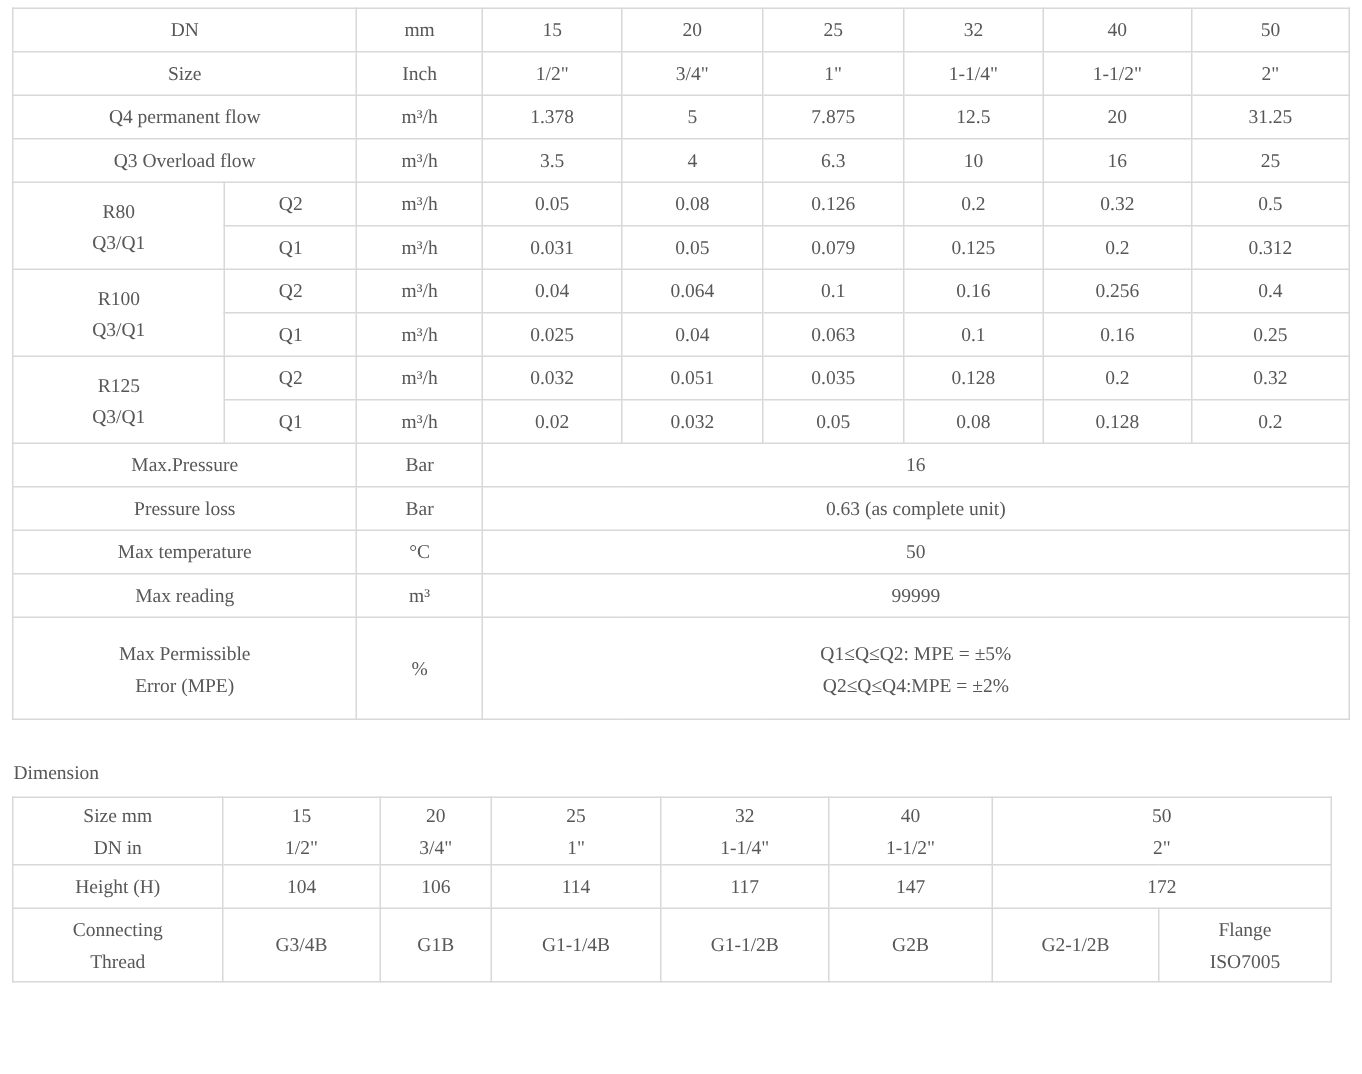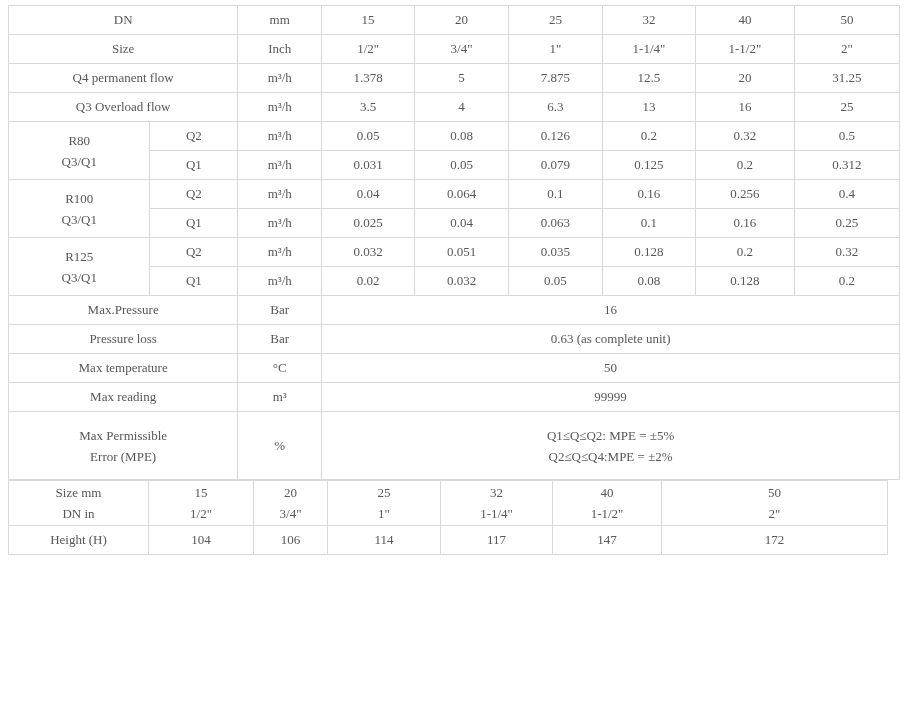--- a/index.html
+++ b/index.html
@@ -89,21 +89,21 @@
         <td>12.5</td>
         <td>20</td>
         <td>31.25</td>
       </tr>
       <tr>
         <td colspan="2">Q3 Overload flow</td>
         <td>m³/h</td>
         <td>3.5</td>
         <td>4</td>
         <td>6.3</td>
-        <td>13</td>
+        <td>10</td>
         <td>16</td>
         <td>25</td>
       </tr>
 
       <tr>
         <td rowspan="2" class="two-line">
           <div>R80</div>
           <div>Q3/Q1</div>
         </td>
         <td>Q2</td>
@@ -203,20 +203,21 @@
         </td>
         <td>%</td>
         <td colspan="6" class="two-line">
           <div>Q1≤Q≤Q2: MPE = ±5%</div>
           <div>Q2≤Q≤Q4:MPE = ±2%</div>
         </td>
       </tr>
     </tbody>
   </table>
 
+  <div class="dim-title">Dimension</div>
 
   <table class="dim">
     <colgroup>
       <col style="width:140px">
         <col style="width:105px">
         <col style="width:74px">
       <col style="width:113px">
         <col style="width:112px">
         <col style="width:109px">
       <col style="width:111px">
@@ -255,16 +256,32 @@
       </tr>
       <tr>
         <td>Height (H)</td>
         <td>104</td>
         <td>106</td>
         <td>114</td>
         <td>117</td>
         <td>147</td>
         <td colspan="2">172</td>
       </tr>
+      <tr class="thread-row">
+        <td class="two-line">
+          <div>Connecting</div>
+          <div>Thread</div>
+        </td>
+        <td>G3/4B</td>
+        <td>G1B</td>
+        <td>G1-1/4B</td>
+        <td>G1-1/2B</td>
+        <td>G2B</td>
+        <td>G2-1/2B</td>
+        <td class="two-line">
+          <div>Flange</div>
+          <div>ISO7005</div>
+        </td>
+      </tr>
     </tbody>
   </table>
 
 </div>
 
 </body></html>

